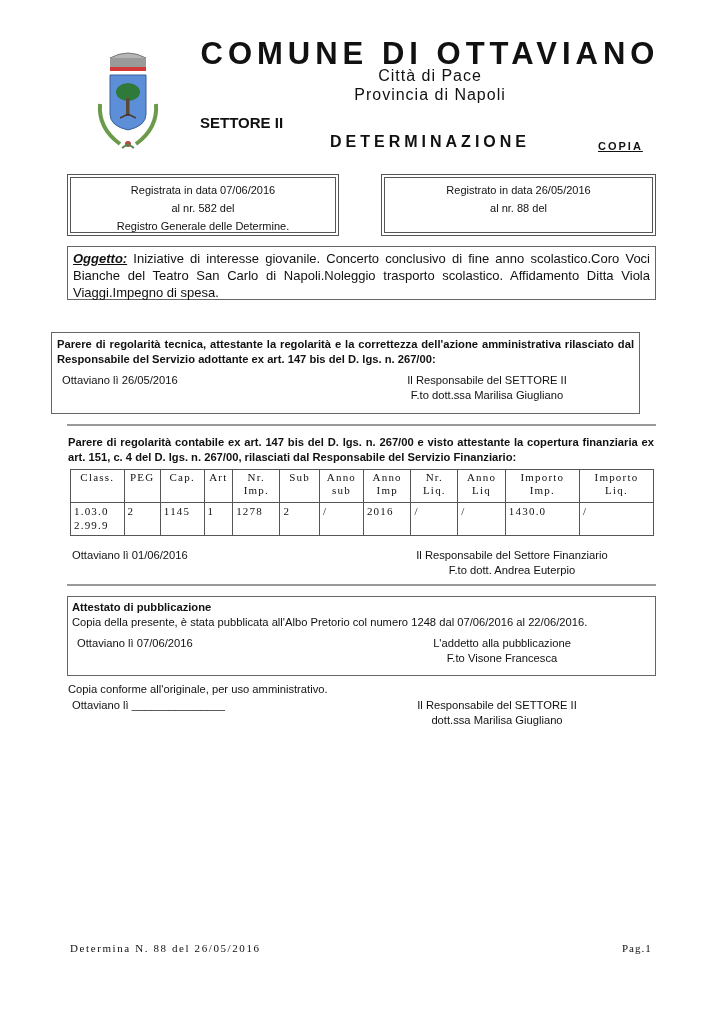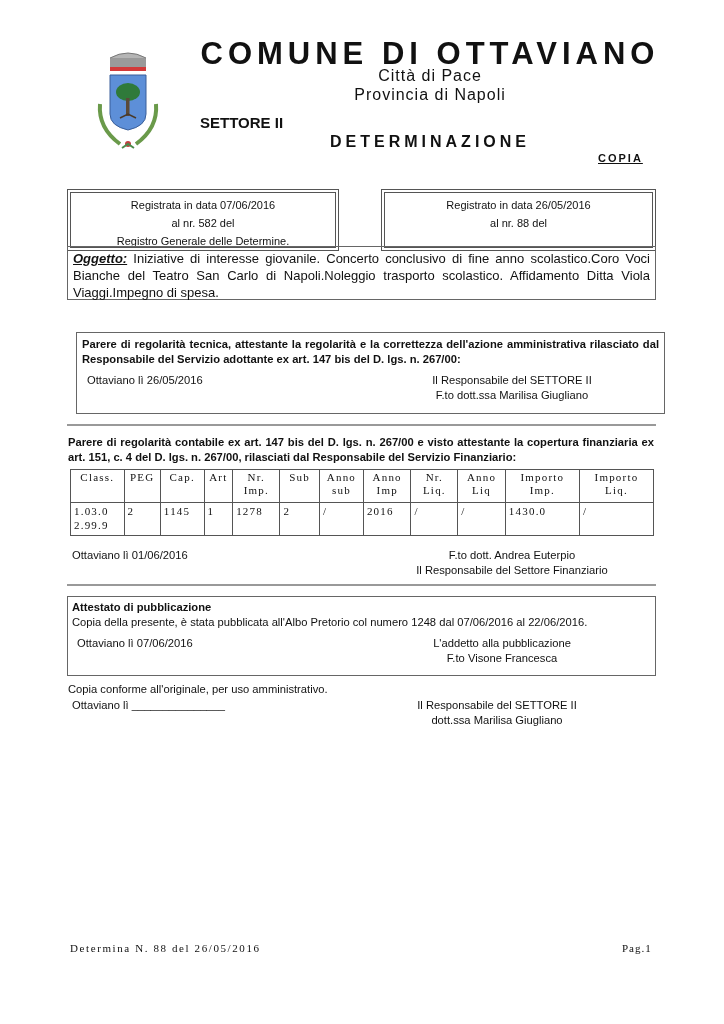--- a/index.html
+++ b/index.html
@@ -6,34 +6,34 @@
     body { width: 724px; height: 1024px; position: relative; font-family: "Liberation Sans", sans-serif; color: #111; overflow: hidden; }
     .abs { position: absolute; }
 
     
     .crest { left: 90px; top: 48px; width: 76px; height: 106px; }
     .title { left: 200px; top: 36px; width: 460px; text-align: center; font-size: 31px; font-weight: bold; letter-spacing: 5px; }
     .subtitle1 { left: 200px; top: 67px; width: 460px; text-align: center; font-size: 16px; letter-spacing: 1px; }
     .subtitle2 { left: 200px; top: 86px; width: 460px; text-align: center; font-size: 16px; letter-spacing: 1px; }
     .settore { left: 200px; top: 114px; width: 460px; font-size: 15px; font-weight: bold; }
     .determ { left: 200px; top: 133px; width: 460px; text-align: center; font-size: 16px; font-weight: bold; letter-spacing: 4px; }
-    .copia { left: 598px; top: 152px; font-size: 11px; font-weight: bold; letter-spacing: 2px; text-decoration: underline; }
+    .copia { left: 598px; top: 140px; font-size: 11px; font-weight: bold; letter-spacing: 2px; text-decoration: underline; }
 
     
-    .regbox { top: 189px; height: 62px; border: 1px solid #555; padding: 2px; box-sizing: border-box; }
+    .regbox { top: 174px; height: 62px; border: 1px solid #555; padding: 2px; box-sizing: border-box; }
     .regbox-inner { border: 1px solid #555; width: 100%; height: 100%; box-sizing: border-box; text-align: center; font-size: 11px; line-height: 18px; padding-top: 3px; }
     .regbox.left { left: 67px; width: 272px; }
     .regbox.right { left: 381px; width: 275px; }
 
     
     .oggetto { left: 67px; top: 246px; width: 589px; height: 54px; border: 1px solid #666; box-sizing: border-box; padding: 3px 5px; font-size: 13px; line-height: 17px; text-align: justify; }
     .ogg-label { font-weight: bold; font-style: italic; text-decoration: underline; }
 
     
-    .box-tec { left: 76px; top: 332px; width: 589px; height: 82px; border: 1px solid #666; box-sizing: border-box; padding: 4px 5px; font-size: 11.2px; }
+    .box-tec { left: 51px; top: 332px; width: 589px; height: 82px; border: 1px solid #666; box-sizing: border-box; padding: 4px 5px; font-size: 11.2px; }
     .bold-para { font-weight: bold; text-align: justify; line-height: 15px; }
     .sig-row { position: relative; height: 34px; margin-top: 6px; font-size: 11.2px; line-height: 15px; }
     .sig-left { position: absolute; left: 5px; top: 0; text-align: right; }
     .sig-right { position: absolute; top: 0; text-align: center; }
 
     .hr { left: 67px; width: 589px; height: 0; border-top: 2px solid #999; }
 
     .contabile { left: 68px; top: 435px; width: 586px; font-size: 11.2px; font-weight: bold; line-height: 15px; text-align: justify; }
 
     
@@ -148,22 +148,22 @@
         <td>1430.0</td>
         <td>/</td>
       </tr>
     </tbody>
 </table>
 
 <div class="abs fin-sig">
   <div class="sig-row" style="margin-top:0;">
     <div class="sig-left">Ottaviano lì 01/06/2016</div>
     <div class="sig-right" style="left:315px; width:260px;">
+      <div>Il Responsabile del Settore Finanziario</div>
       <div>F.to dott. Andrea Euterpio</div>
-      <div>Il Responsabile del Settore Finanziario</div>
     </div>
   </div>
 </div>
 
 <div class="abs hr" style="top:584px;"></div>
 
 <div class="abs box-pub">
   <div style="font-weight:bold;">Attestato di pubblicazione</div>
   <div>Copia della presente, è stata pubblicata all'Albo Pretorio col numero 1248 dal 07/06/2016 al 22/06/2016.</div>
   <div class="sig-row" style="margin-top:6px;">

